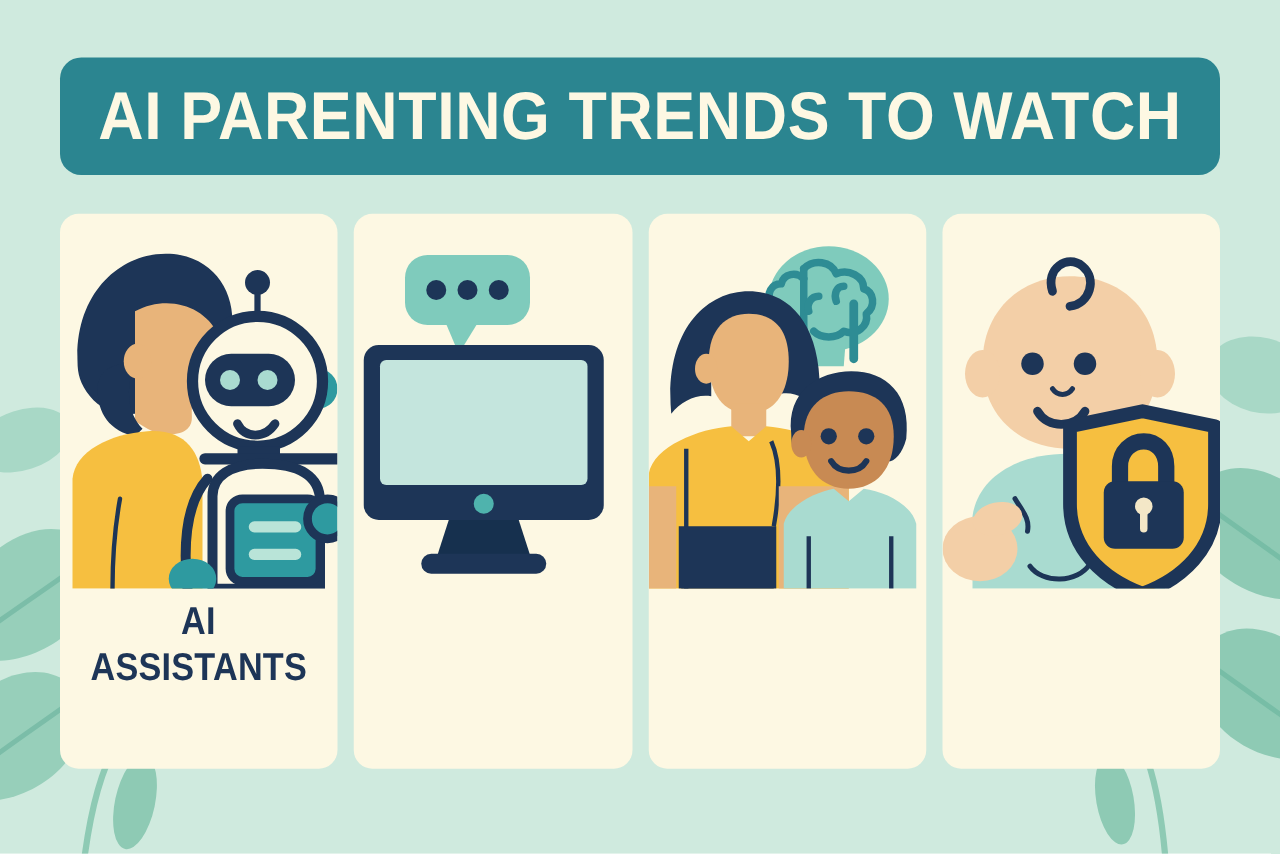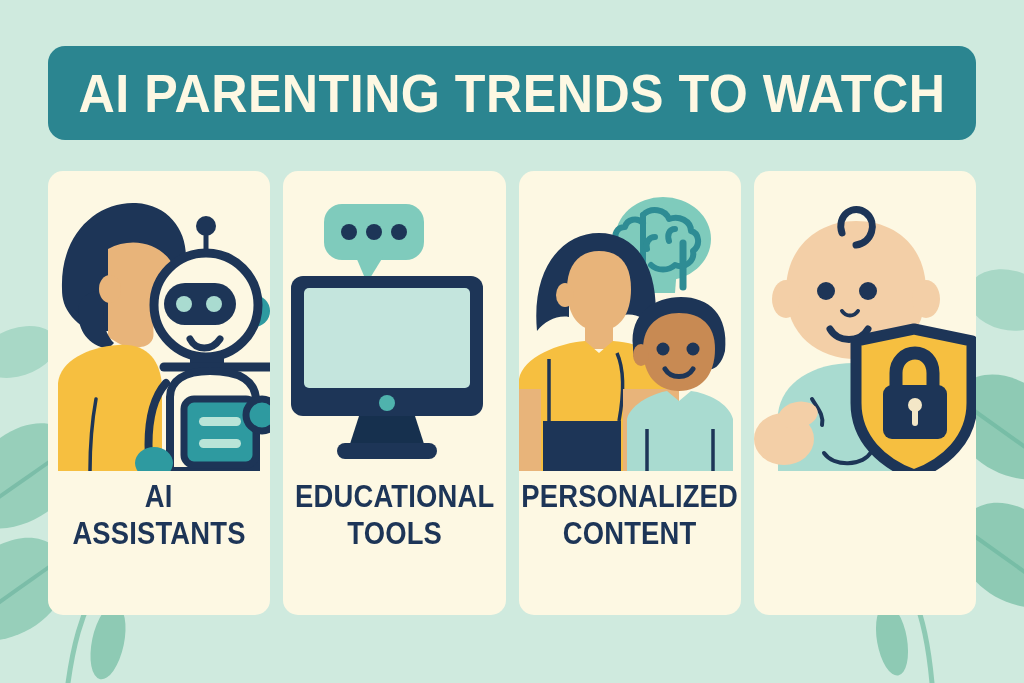--- a/index.html
+++ b/index.html
@@ -186,24 +186,20 @@
             <path d="M66 158 C 66 136, 84 126, 104 126 C 126 126, 143 137, 143 159 C 143 182, 126 200, 104 200 C 82 200, 66 182, 66 158 Z" fill="#e8b47a"></path>
             <ellipse cx="64" cy="164" rx="8" ry="11" fill="#e8b47a"></ellipse>
             <ellipse cx="145" cy="164" rx="8" ry="11" fill="#e8b47a"></ellipse>
             <circle cx="89" cy="160" r="6.5" fill="#1d3557"></circle>
             <circle cx="119" cy="160" r="6.5" fill="#1d3557"></circle>
             <path d="M90 178 C 96 190, 114 190, 120 178 Z" fill="#1d3557"></path>
             <path d="M46 217 L 46 212 C 50 200, 72 194, 86 194 L 104 208 L 122 194 C 138 194, 160 200, 164 212 L 164 217 Z" fill="#f6bf40"></path>
           </g>
         </svg>
       </div>
-      <div class="card-label">
-        <span><span>EDUCATIONAL</span><br>
-        <span>TOOLS</span></span>
-      </div>
     </div>
 
     <div class="card">
       <div class="card-art">
         <svg width="230" height="300" viewBox="0 0 230 300">
           <g>
             <ellipse cx="148" cy="68" rx="48" ry="42" fill="#7fcbbc"></ellipse>
             <path d="M136 96 L 162 96 L 160 122 L 138 122 Z" fill="#7fcbbc"></path>
             <g stroke="#2e8c94" stroke-width="6" fill="none" stroke-linecap="round" stroke-linejoin="round">
               <path d="M128 52 C 122 46, 112 48, 110 56 C 102 56, 98 64, 102 70 C 96 76, 100 86, 108 86 C 110 94, 120 96, 126 90"></path>
@@ -232,24 +228,20 @@
             <path d="M128 178 C 128 154, 144 142, 164 142 C 186 142, 200 154, 200 178 C 200 204, 186 220, 164 220 C 142 220, 128 204, 128 178 Z" fill="#c88a53"></path>
             <ellipse cx="126" cy="184" rx="8" ry="11" fill="#c88a53"></ellipse>
             <circle cx="148" cy="178" r="6.5" fill="#1d3557"></circle>
             <circle cx="178" cy="178" r="6.5" fill="#1d3557"></circle>
             <path d="M150 198 C 156 208, 172 208, 178 198" stroke="#1d3557" stroke-width="5" fill="none" stroke-linecap="round"></path>
             <path d="M112 300 L 112 248 C 116 232, 140 222, 152 220 L 164 230 L 176 220 C 192 222, 214 232, 218 248 L 218 300 Z" fill="#a9dbd0"></path>
             <path d="M132 258 L 132 300" stroke="#1d3557" stroke-width="3.5" fill="none"></path>
             <path d="M198 258 L 198 300" stroke="#1d3557" stroke-width="3.5" fill="none"></path>
           </g>
         </svg>
-      </div>
-      <div class="card-label">
-        <span><span>PERSONALIZED</span><br>
-        <span>CONTENT</span></span>
       </div>
     </div>
 
     <div class="card">
       <div class="card-art">
         <svg width="230" height="300" viewBox="0 0 230 300">
           <g>
             <path d="M28 300 L 28 242 C 32 212, 62 192, 104 192 C 150 192, 180 214, 182 248 L 182 300 Z" fill="#a9dbd0"></path>
             <path d="M36 120 C 36 76, 68 50, 106 50 C 146 50, 176 76, 176 120 C 176 164, 146 188, 106 188 C 68 188, 36 164, 36 120 Z" fill="#f3cfa7"></path>
             <ellipse cx="36" cy="128" rx="14" ry="19" fill="#f3cfa7"></ellipse>

